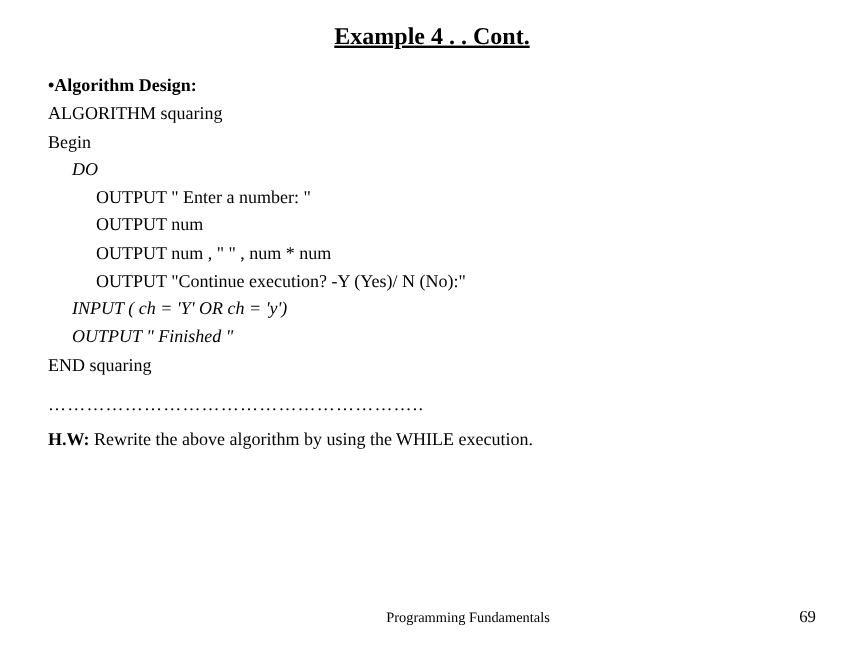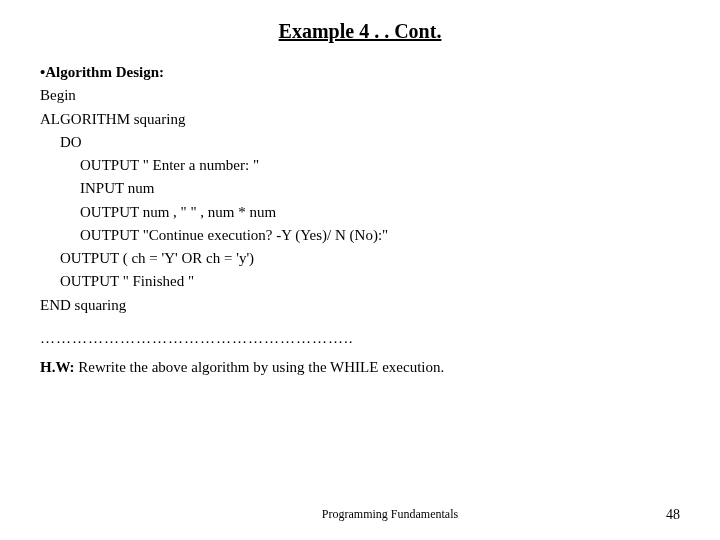--- a/index.html
+++ b/index.html
@@ -37,20 +37,21 @@
       font-size: 15px;
       line-height: 1.55;
     }
 
     .bullet-header {
       font-weight: bold;
     }
 
     .indent1 {
       margin-left: 20px;
+      font-style: italic;
     }
 
     .indent2 {
       margin-left: 40px;
     }
 
     .divider-line {
       margin-top: 10px;
       margin-bottom: 6px;
       font-size: 15px;
@@ -97,42 +98,42 @@
 <div class="page">
 
   <div class="title">Example 4 . .  Cont.</div>
 
   <div class="content">
 
     <div>
       <span class="bullet-header">•Algorithm Design:</span>
     </div>
 
+    <div>ALGORITHM squaring</div>
     <div>Begin</div>
-    <div>ALGORITHM squaring</div>
 
     <div class="indent1">DO</div>
 
     <div class="indent2">OUTPUT  " Enter a number: "</div>
-    <div class="indent2">INPUT  num</div>
+    <div class="indent2">OUTPUT  num</div>
     <div class="indent2">OUTPUT     num ,  "      " ,  num * num</div>
     <div class="indent2">OUTPUT  "Continue execution? -Y (Yes)/ N (No):"</div>
 
-    <div class="indent1">OUTPUT ( ch = 'Y'  OR   ch = 'y')</div>
+    <div class="indent1">INPUT ( ch = 'Y'  OR   ch = 'y')</div>
     <div class="indent1">OUTPUT  " Finished "</div>
 
     <div>END squaring</div>
 
     <div class="divider-line">…………………………………………………..</div>
 
     <div class="hw-line">
       <span class="hw-bold">H.W:</span>
       <span> Rewrite the above algorithm by using the WHILE execution.</span>
     </div>
 
   </div>
 
   <div class="footer">
     <span class="footer-text">Programming Fundamentals</span>
-    <span class="footer-page">48</span>
+    <span class="footer-page">69</span>
   </div>
 
 </div>
 
 </body></html>

